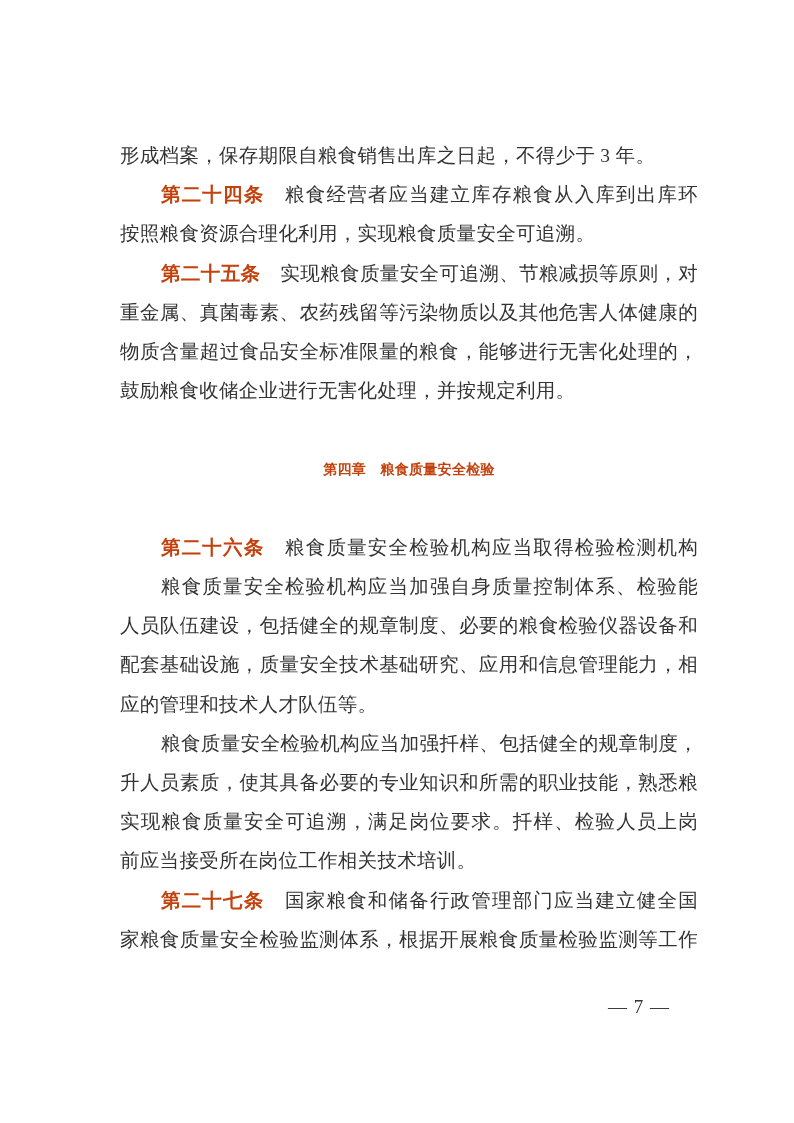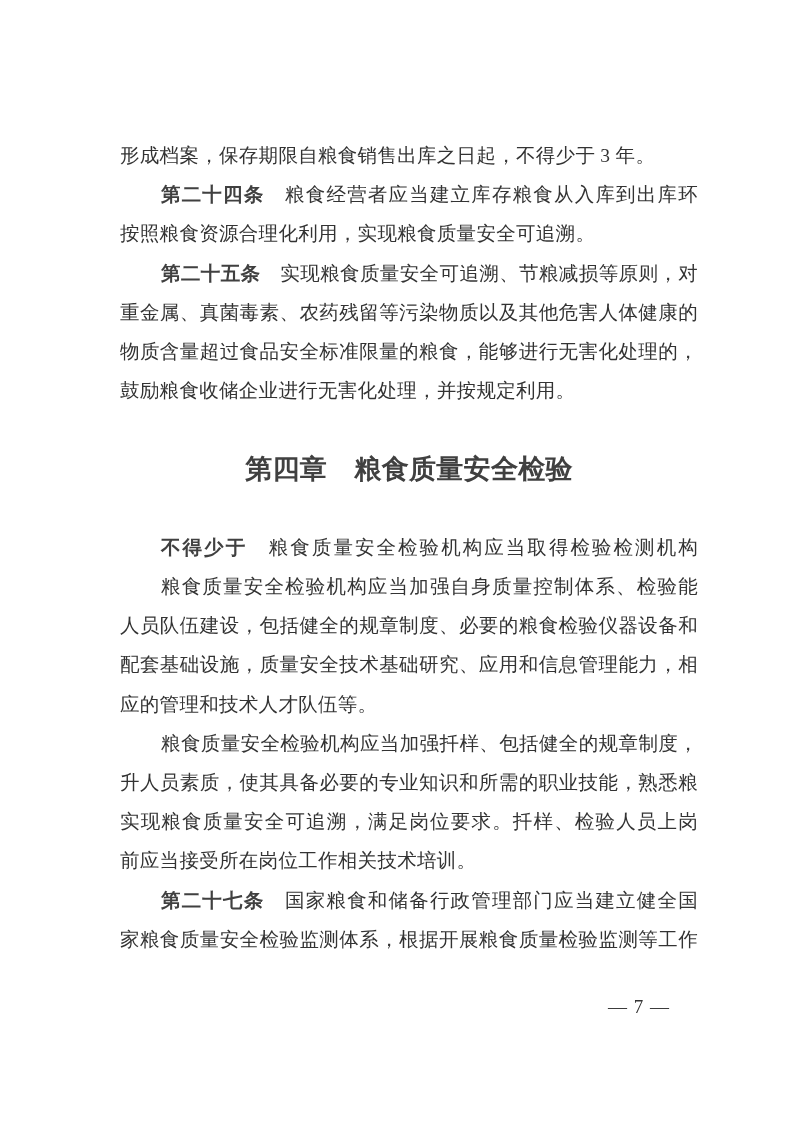--- a/index.html
+++ b/index.html
@@ -35,27 +35,27 @@
   .line.end {
     text-align: left;
     text-align-last: left;
   }
   .line.indent { padding-left: 41px; }
   .line.blank { }
   .line.heading {
     text-align: center;
     text-align-last: center;
     font-weight: 700;
-    font-size: 27px;
+    font-size: 14px;
     color: #161616;
     font-family: "Liberation Sans", "DejaVu Sans", sans-serif;
   }
   .seg.bold {
     font-weight: 700;
-    color: #404040;
+    color: #c2410c;
     font-family: "Liberation Sans", "DejaVu Sans", sans-serif;
   }
   .page-number {
     position: absolute;
     top: 997px;
     right: 124px;
     font-size: 19px;
     letter-spacing: 1px;
     color: #333333;
     line-height: 20px;
@@ -69,21 +69,21 @@
       <div class="line end"><span class="seg">形成档案，保存期限自粮食销售出库之日起，不得少于 3 年。</span></div>
       <div class="line full indent"><span class="seg bold">第二十四条</span><span class="seg">　粮食经营者应当建立库存粮食从入库到出库环</span></div>
       <div class="line end"><span class="seg">按照粮食资源合理化利用，实现粮食质量安全可追溯。</span></div>
       <div class="line full indent"><span class="seg bold">第二十五条</span><span class="seg">　实现粮食质量安全可追溯、节粮减损等原则，对</span></div>
       <div class="line full"><span class="seg">重金属、真菌毒素、农药残留等污染物质以及其他危害人体健康的</span></div>
       <div class="line full"><span class="seg">物质含量超过食品安全标准限量的粮食，能够进行无害化处理的，</span></div>
       <div class="line end"><span class="seg">鼓励粮食收储企业进行无害化处理，并按规定利用。</span></div>
       <div class="line blank"></div>
       <div class="line heading"><span class="seg bold">第四章　粮食质量安全检验</span></div>
       <div class="line blank"></div>
-      <div class="line full indent"><span class="seg bold">不得少于</span><span class="seg">　粮食质量安全检验机构应当取得检验检测机构</span></div>
+      <div class="line full indent"><span class="seg bold">第二十六条</span><span class="seg">　粮食质量安全检验机构应当取得检验检测机构</span></div>
       <div class="line full indent"><span class="seg">粮食质量安全检验机构应当加强自身质量控制体系、检验能力、</span></div>
       <div class="line full"><span class="seg">人员队伍建设，包括健全的规章制度、必要的粮食检验仪器设备和</span></div>
       <div class="line full"><span class="seg">配套基础设施，质量安全技术基础研究、应用和信息管理能力，相</span></div>
       <div class="line end"><span class="seg">应的管理和技术人才队伍等。</span></div>
       <div class="line full indent"><span class="seg">粮食质量安全检验机构应当加强扦样、包括健全的规章制度，提</span></div>
       <div class="line full"><span class="seg">升人员素质，使其具备必要的专业知识和所需的职业技能，熟悉粮</span></div>
       <div class="line full"><span class="seg">实现粮食质量安全可追溯，满足岗位要求。扦样、检验人员上岗</span></div>
       <div class="line end"><span class="seg">前应当接受所在岗位工作相关技术培训。</span></div>
       <div class="line full indent"><span class="seg bold">第二十七条</span><span class="seg">　国家粮食和储备行政管理部门应当建立健全国</span></div>
       <div class="line full"><span class="seg">家粮食质量安全检验监测体系，根据开展粮食质量检验监测等工作</span></div>

